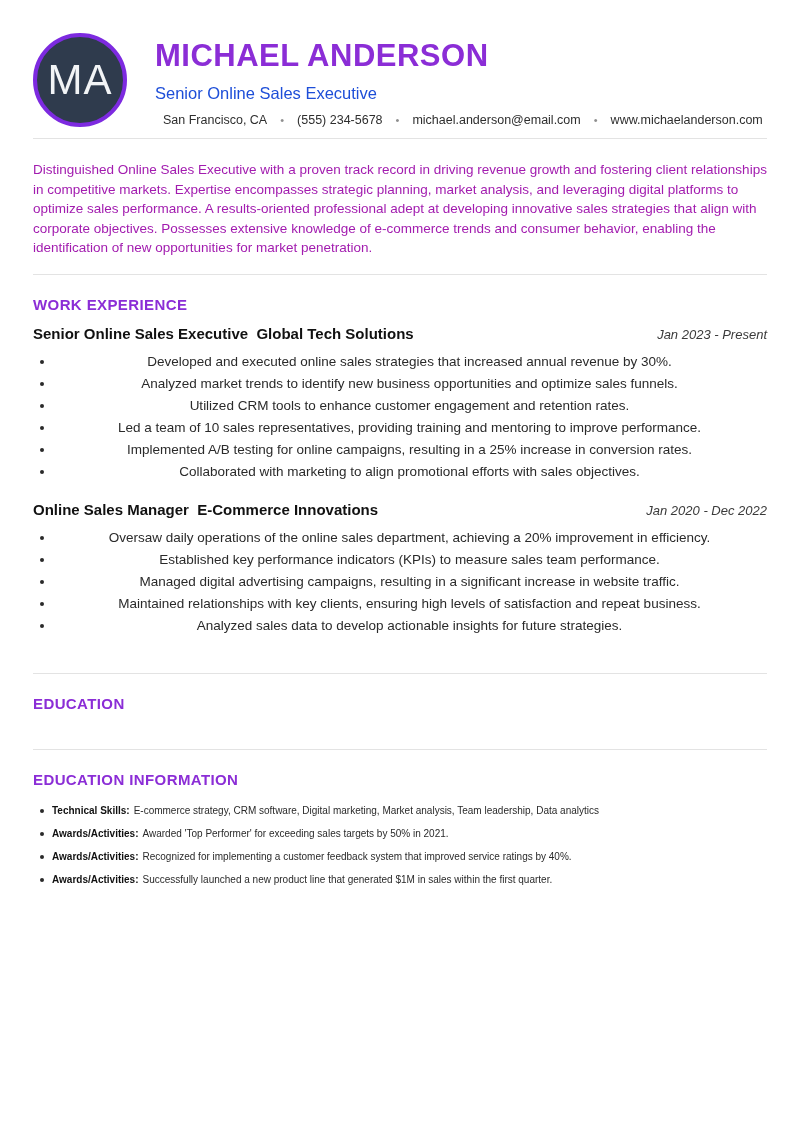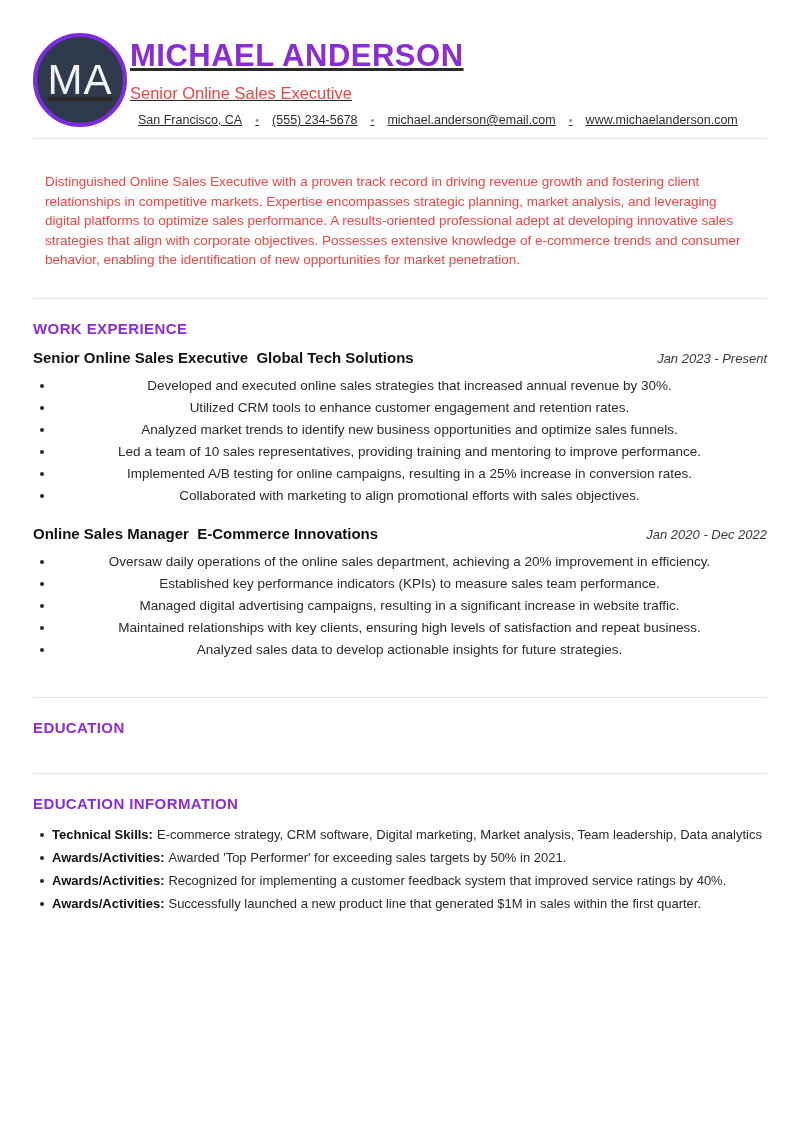--- a/index.html
+++ b/index.html
@@ -15,44 +15,43 @@
     width: 800px; height: 1130px;
     background: #ffffff;
     font-family: "Liberation Sans", sans-serif;
     color: var(--body-text);
     overflow: hidden;
   }
   .page { padding: 33px 33px 0 33px; }
 
   
   .header {
-    display: flex; align-items: flex-start; gap: 3px;
+    display: flex; align-items: flex-start; gap: 28px;
     padding-bottom: 11px;
     border-bottom: 1px solid var(--divider);
-    text-decoration: underline;
   }
   .avatar {
     flex: 0 0 auto;
     width: 94px; height: 94px;
     border-radius: 50%;
     background: var(--avatar-bg);
     border: 4px solid var(--avatar-ring);
     display: flex; align-items: center; justify-content: center;
     color: #f2f4f6; font-size: 42px; font-weight: 500; letter-spacing: 1px;
   }
   .header-text { padding-top: 6px; }
   .name {
     margin: 0;
     color: var(--accent);
     font-size: 31px; font-weight: bold; letter-spacing: 0.5px;
     line-height: 1.1;
   }
   .headline {
     margin-top: 11px;
-    font-size: 16.5px; font-weight: 500; color: #ef4444;
+    font-size: 16.5px; font-weight: 500; color: #1d4ed8;
   }
   .contact {
     margin: 10px 0 0 8px;
     display: flex; align-items: center; gap: 13px;
     font-size: 12.5px; color: #2e2e2e;
   }
   .contact .dot { color: #8f8f8f; font-size: 11px; line-height: 1; }
 
   
   .section { padding-top: 21px; }
@@ -61,22 +60,22 @@
     margin: 0 0 12px 0;
     color: var(--accent);
     font-size: 15px; font-weight: bold; letter-spacing: 0.4px;
   }
   .section-summary { padding-bottom: 16px; }
   .section-work { padding-bottom: 30px; }
   .section-education { padding-bottom: 25px; }
   .section-additional { padding-bottom: 20px; }
 
   .summary-text {
-    margin: 12px;
-    font-size: 13.5px; line-height: 19.5px; color: #ef4444;
+    margin: 0;
+    font-size: 13.5px; line-height: 19.5px; color: #a21caf;
   }
 
   
   .job-header {
     display: flex; justify-content: space-between; align-items: baseline;
     margin: 2px 0 9px 0;
   }
   .job-title {
     font-size: 15px; font-weight: bold; color: #111111;
     white-space: pre-wrap;
@@ -104,21 +103,21 @@
     margin-top: 2px;
   }
   .edu-degree { font-size: 15px; font-weight: bold; color: #111111; }
 
   
   ul.add-list { list-style: none; margin: 4px 0 0 0; padding: 0; }
   ul.add-list li {
     position: relative;
     padding-left: 19px;
     margin-bottom: 2px;
-    font-size: 13px; line-height: 21px; color: var(--body-text);
+    font-size: 10px; line-height: 21px; color: var(--body-text);
   }
   ul.add-list li::before {
     content: "";
     position: absolute; left: 7px; top: 9px;
     width: 4px; height: 4px; border-radius: 50%;
     background: #2a2a2a;
   }
   .add-label { font-weight: bold; color: #111111; margin-right: 4px; }
   .add-text { white-space: pre-wrap; }
 </style>
@@ -153,22 +152,22 @@
   <div class="section section-work">
     <h2 class="section-heading">WORK EXPERIENCE</h2>
 
     <div class="job">
       <div class="job-header">
         <span class="job-title">Senior Online Sales Executive  Global Tech Solutions</span>
         <span class="job-dates">Jan 2023 - Present</span>
       </div>
       <ul class="bullets">
         <li>Developed and executed online sales strategies that increased annual revenue by 30%.</li>
+        <li>Analyzed market trends to identify new business opportunities and optimize sales funnels.</li>
         <li>Utilized CRM tools to enhance customer engagement and retention rates.</li>
-        <li>Analyzed market trends to identify new business opportunities and optimize sales funnels.</li>
         <li>Led a team of 10 sales representatives, providing training and mentoring to improve performance.</li>
         <li>Implemented A/B testing for online campaigns, resulting in a 25% increase in conversion rates.</li>
         <li>Collaborated with marketing to align promotional efforts with sales objectives.</li>
       </ul>
     </div>
 
     <div class="job">
       <div class="job-header">
         <span class="job-title">Online Sales Manager  E-Commerce Innovations</span>
         <span class="job-dates">Jan 2020 - Dec 2022</span>

